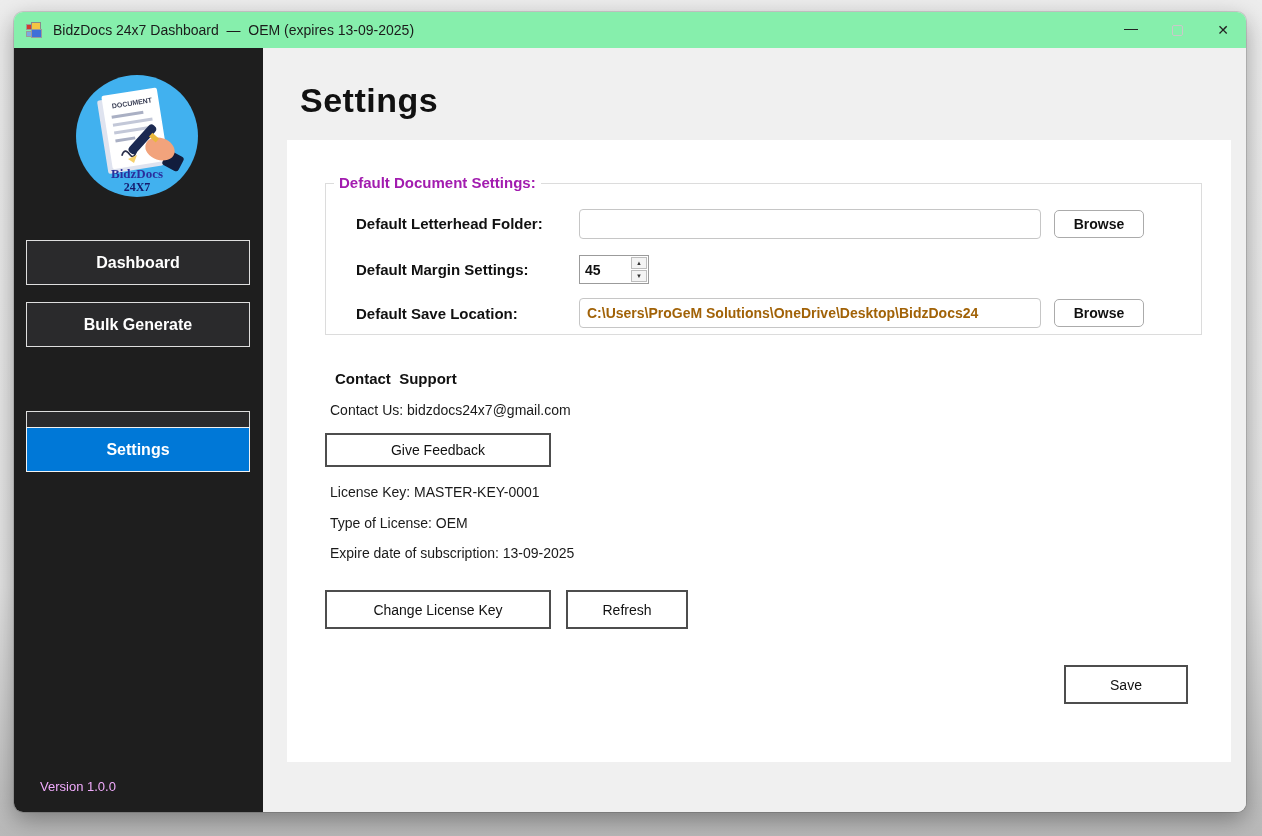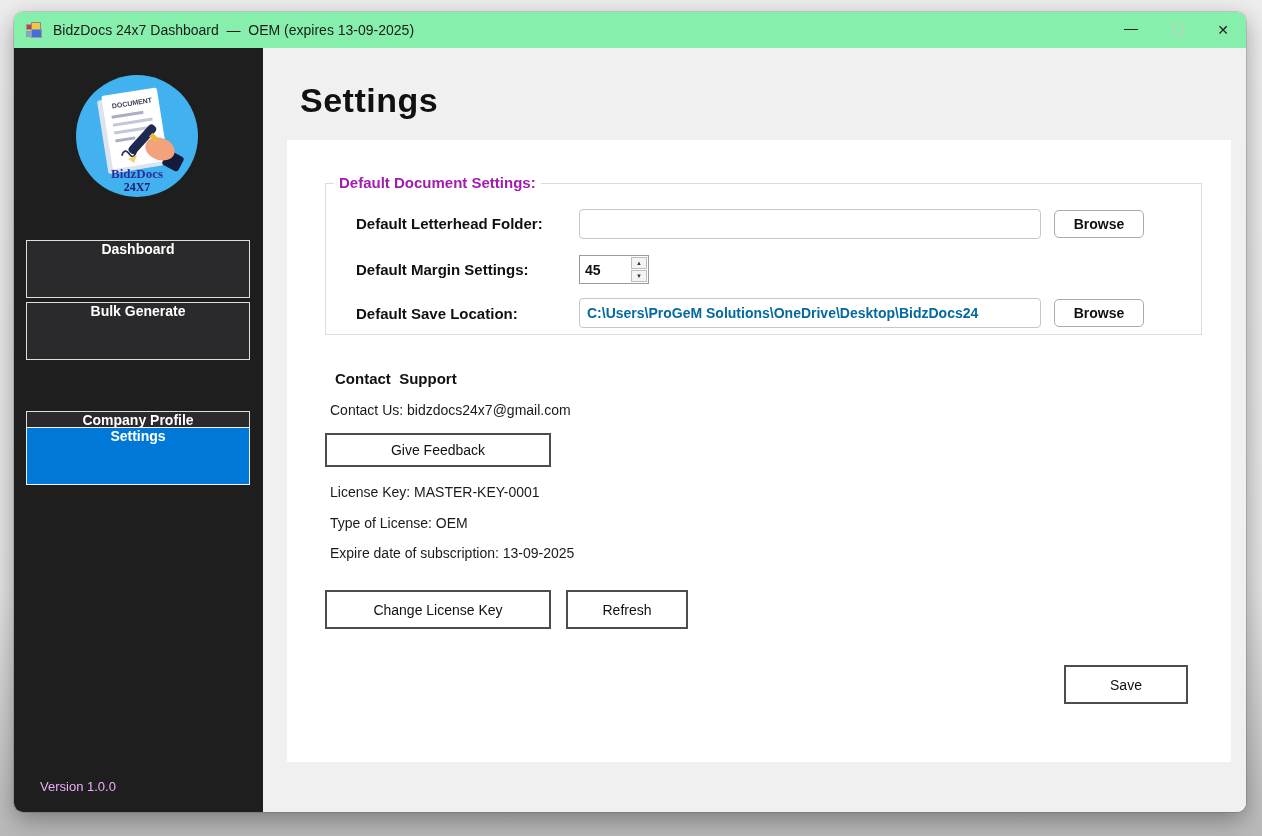--- a/index.html
+++ b/index.html
@@ -36,24 +36,24 @@
   .win-btn.max{ color:#c9c9c9; }
   .win-btn .max-box{ width:11px; height:11px; border:1px solid #c9c9c9; border-radius:2px; }
   .win-btn.min span{ position:relative; top:-2px; }
   
   .sidebar{
     position:absolute; left:0; top:36px; bottom:0; width:249px;
     background:#1e1e1e;
   }
   .logo-wrap{ position:absolute; left:62px; top:27px; width:122px; height:122px; }
   .nav-btn{
-    position:absolute; left:12px; width:224px; height:58px;
+    position:absolute; left:12px; width:224px; height:45px;
     background:#2a2a2c; border:1px solid #dedede;
-    color:#ffffff; font-weight:700; font-size:14px;
-    display:flex; justify-content:center; cursor:pointer;
+    color:#ffffff; font-weight:700; font-size:16px;
+    display:flex; align-items:center; justify-content:center; cursor:pointer;
   }
   .nav-btn.active{ background:#0078d7; border-color:#f2f2f2; }
   .nav-dashboard{ top:192px; } .nav-bulk{ top:254px; } .nav-company{ top:316px;margin-top:47px; } .nav-settings{ top:379px; }
   .version{ position:absolute; left:26px; bottom:18px; color:#f0abfc; font-size:13px; }
   
   .main{ position:absolute; left:249px; top:36px; right:0; bottom:0; background:#f0f0f0; }
   .page-title{ position:absolute; left:37px; top:33px; font-size:34px; font-weight:800; color:#111; letter-spacing:.5px; }
   .panel{ position:absolute; left:24px; top:92px; width:944px; height:622px; background:#ffffff; }
   
   .groupbox{
@@ -64,21 +64,21 @@
     position:absolute; left:8px; top:-10px; background:#ffffff; padding:0 5px;
     font-weight:700; font-size:15px; color:#a21caf;
   }
   .field-label{ position:absolute; font-weight:700; font-size:15px; color:#111; }
   .lbl-letterhead{ left:30px; top:31px; }
   .lbl-margin{ left:30px; top:77px; }
   .lbl-save{ left:30px; top:121px; }
   .text-input{
     position:absolute; height:30px; width:462px; left:253px;
     border:1px solid #c6c6c6; border-radius:4px; background:#fff;
-    font-family:"Liberation Sans", sans-serif; font-size:14px; font-weight:700; color:#0369a1;
+    font-family:"Liberation Sans", sans-serif; font-size:14px; font-weight:700; color:#a16207;
     padding:0 7px; outline:none;
   }
   .inp-letterhead{ top:25px; }
   .inp-save{ top:114px; }
   .browse-btn{
     position:absolute; left:728px; width:90px; height:28px;
     background:#fff; border:1px solid #ababab; border-radius:5px;
     font-family:"Liberation Sans", sans-serif; font-weight:700; font-size:14px; color:#111; cursor:pointer;
   }
   .browse-1{ top:26px; } .browse-2{ top:115px; }

